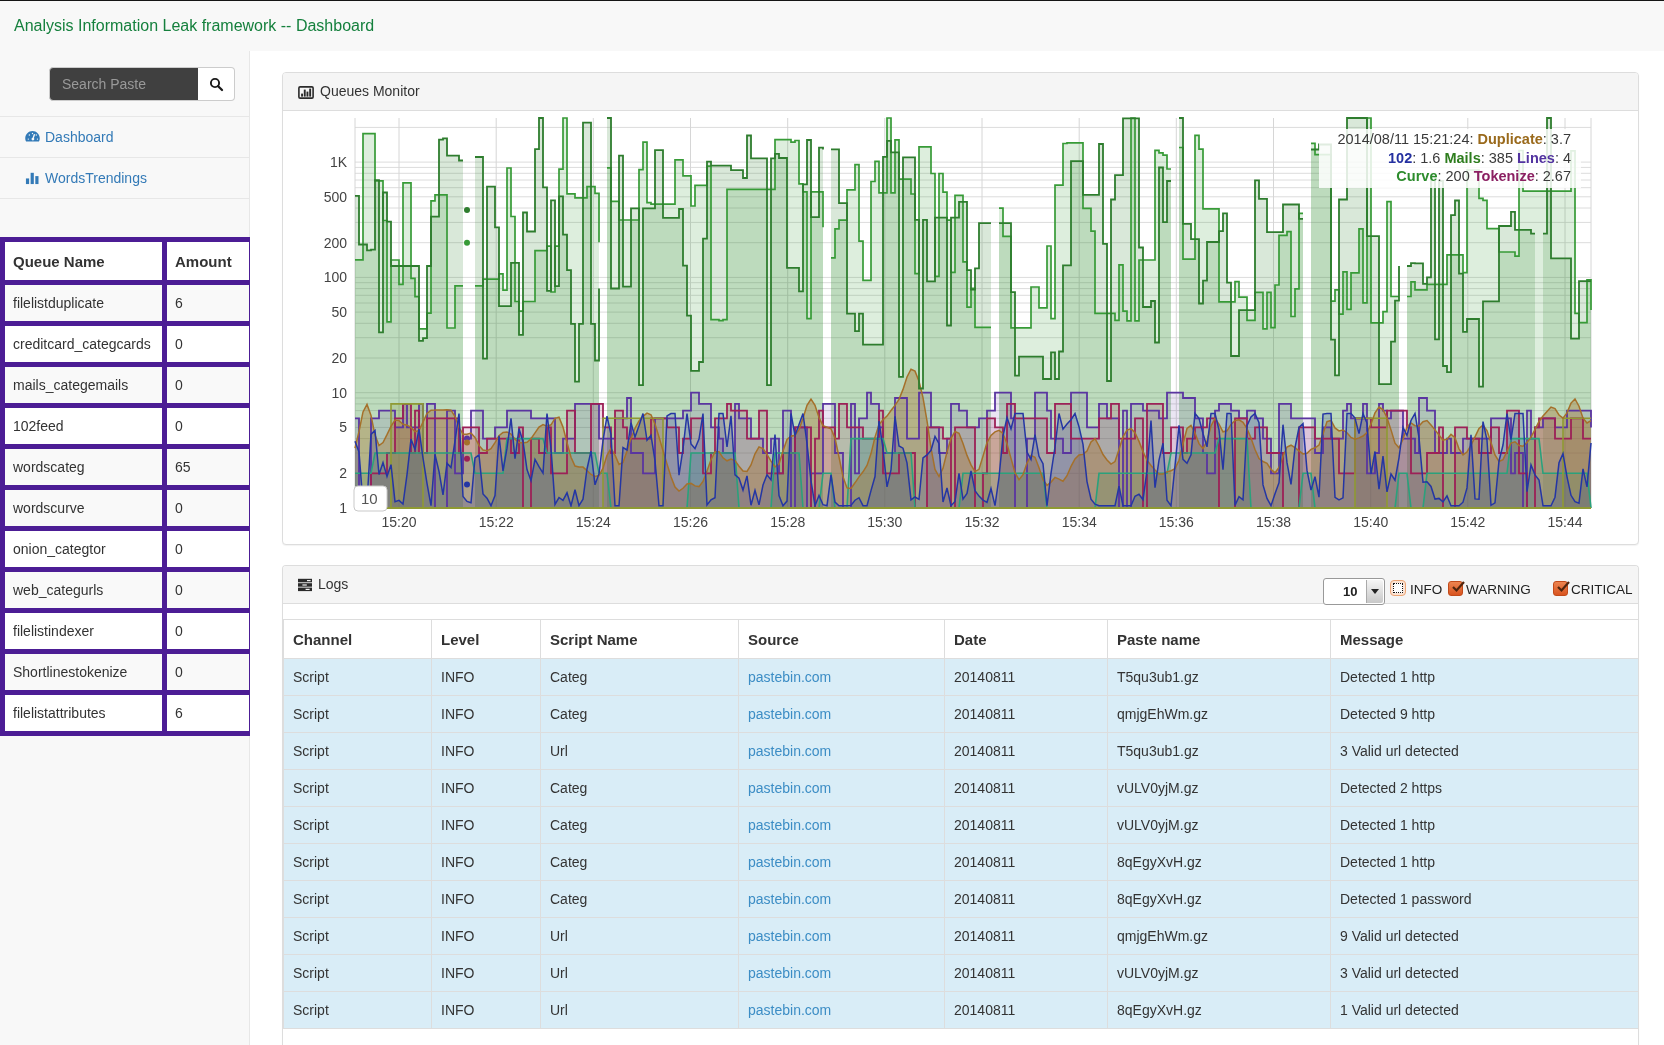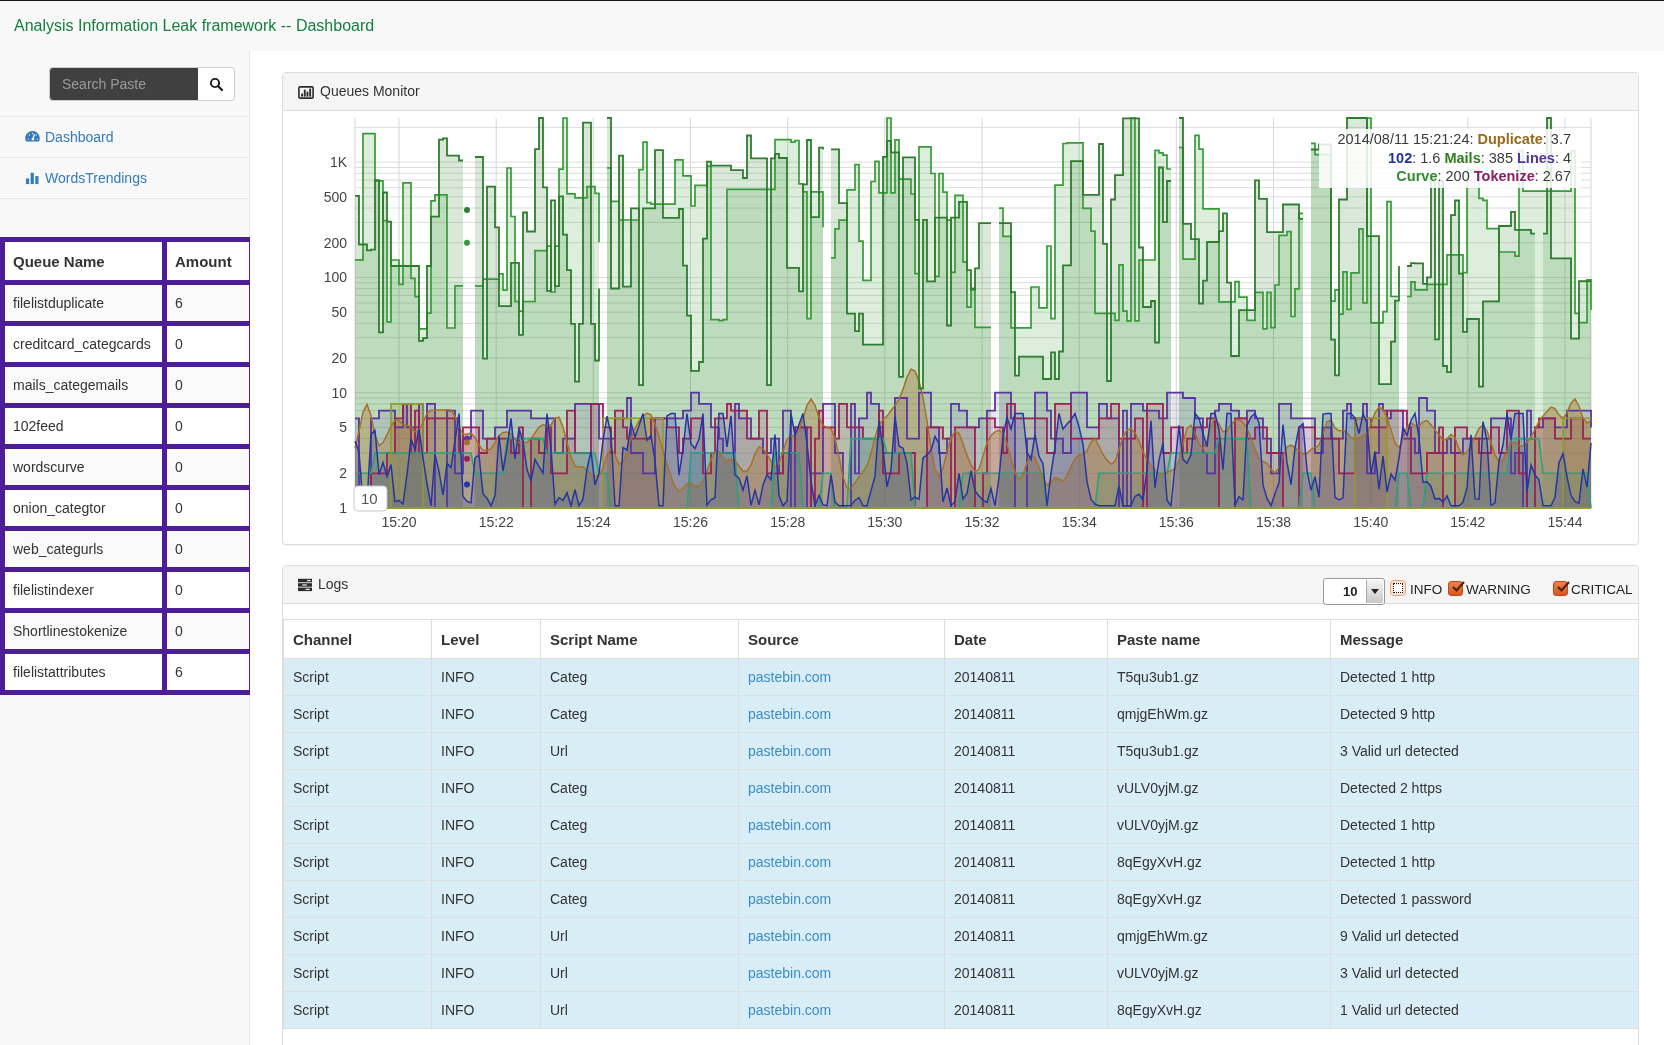--- a/index.html
+++ b/index.html
@@ -86,20 +86,24 @@
           <td>creditcard_categcards</td>
           <td>0</td>
         </tr>
         <tr class="odd">
           <td>mails_categemails</td>
           <td>0</td>
         </tr>
         <tr>
           <td>102feed</td>
           <td>0</td>
+        </tr>
+        <tr class="odd">
+          <td>wordscateg</td>
+          <td>65</td>
         </tr>
         <tr class="odd">
           <td>wordscurve</td>
           <td>0</td>
         </tr>
         <tr>
           <td>onion_categtor</td>
           <td>0</td>
         </tr>
         <tr class="odd">

